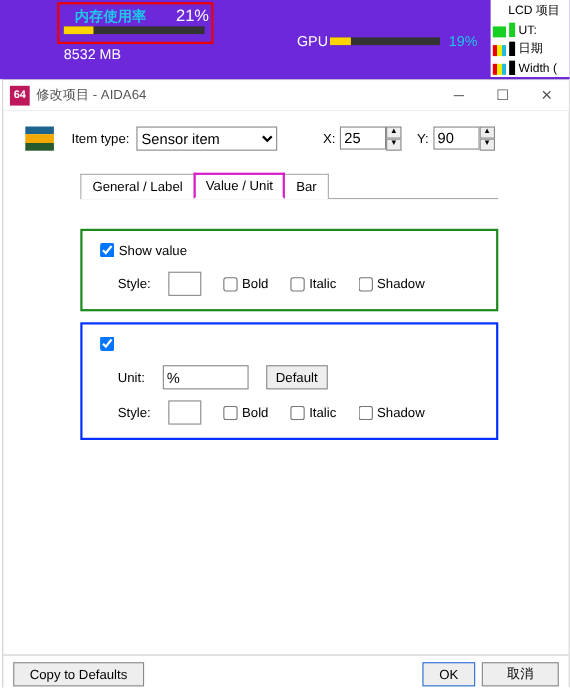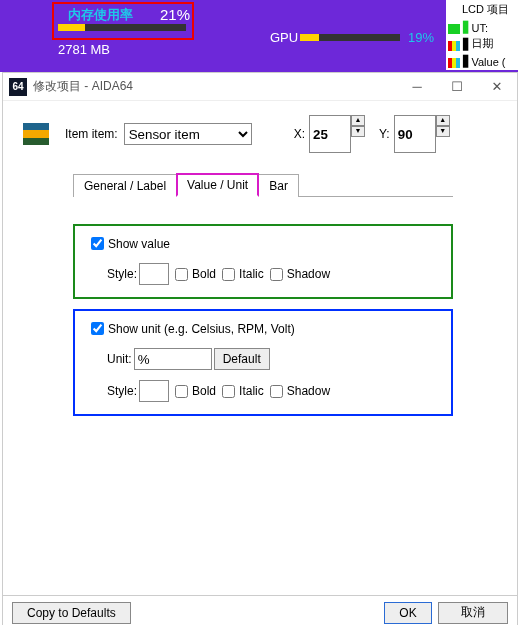--- a/index.html
+++ b/index.html
@@ -18,67 +18,67 @@
   .gpu-bar-fill { height: 100%; width: 19%; background: #ffd400; }
   .gpu-pct { position: absolute; left: 408px; top: 30px; color: #1ec8e8; font-size: 13px; }
   
   .legend { position: absolute; right: 0; top: 0; width: 72px; height: 70px; background: #fff; font-size: 11px; color: #000; overflow: hidden; }
   .legend-row { display: flex; align-items: flex-end; height: 17px; padding-left: 2px; white-space: nowrap; }
   .lg-sq { width: 12px; height: 10px; margin-right: 3px; display: inline-block; }
   
   
   .win { border: 1px solid #ccc; width: 516px; margin-left: 2px; }
   .titlebar { height: 28px; display: flex; align-items: center; background: #fff; border-bottom: 1px solid #eee; }
-  .appicon { width: 18px; height: 18px; background: #0f172a; color: #fff; font-size: 10px; display: flex; align-items: center; justify-content: center; margin: 0 6px; font-weight: bold; }
+  .appicon { width: 18px; height: 18px; background: #be185d; color: #fff; font-size: 10px; display: flex; align-items: center; justify-content: center; margin: 0 6px; font-weight: bold; }
   .title { color: #555; flex: 1; }
   .winctrl { width: 40px; height: 26px; display: flex; align-items: center; justify-content: center; color: #555; font-size: 13px; }
   
   .body { padding: 14px 12px 0 12px; height: 494px; position: relative; }
   .typerow { display: flex; align-items: center; margin-left: 8px; }
   .typeicon { width: 26px; height: 22px; display: flex; flex-direction: column; margin-right: 16px; }
   .typeicon div { flex: 1; }
   .label { margin-right: 6px; }
   select.combo { width: 128px; height: 22px; border: 1px solid #888; background: #fff; }
   .xy { display: flex; align-items: center; margin-left: 32px; }
   .xy label { margin: 0 4px 0 10px; }
   .spin { display: flex; }
-  .spin input { width: 42px; height: 38px; border: 1px solid #888; text-align: left; padding-left: 3px; font-weight: bold; }
+  .spin input { width: 42px; height: 21px; border: 1px solid #888; text-align: left; padding-left: 3px; }
   .spin-btns { display:flex; flex-direction:column; }
   .spin-btns div { width:14px; height:11px; border:1px solid #888; background:#eee; font-size:7px; line-height:7px; text-align:center; cursor:pointer; }
   
   .tabs { margin: 20px 0 0 58px; display: flex; align-items: flex-end; }
   .tab { border: 1px solid #aaa; border-bottom: none; padding: 4px 10px 4px 10px; background: #fff; margin-right: -1px; font-size: 12px; }
   .tab.active { border: 2px solid #d81bc7; border-bottom: 2px solid #fff; position: relative; z-index: 2; padding: 3px 9px; }
   .tabpanel { border-top: 1px solid #aaa; margin: -1px 0 0 58px; padding-top: 10px; width: 380px; }
   
   .groupbox { border: 2px solid; padding: 8px 12px 12px 12px; margin-bottom: 10px; }
   .green { border-color: #1a8a1a; margin-top: 17px; }
   .blue  { border-color: #0030ff; }
   .chk { display: flex; align-items: center; }
   .chk input { margin-right: 4px; }
-  .stylerow { display: flex; align-items: center; margin-top: 10px; gap: 2px; padding-left: 20px; }
+  .stylerow { display: flex; align-items: center; margin-top: 10px; gap: 16px; padding-left: 20px; }
   .colorbox { width: 30px; height: 22px; border: 1px solid #888; background: #fff; }
   .txt { width: 78px; height: 22px; border: 1px solid #888; padding-left: 3px; }
   .btn { border: 1px solid #888; background: #eee; padding: 3px 8px; }
   
   .footer { border-top: 1px solid #ccc; height: 34px; display: flex; align-items: center; padding: 0 6px; }
   .fbtn { border: 1px solid #888; background: #eee; height: 22px; padding: 0 14px; display: flex; align-items: center; margin: 0 3px; font-size: 12px; }
   .fbtn.ok { border: 1px solid #2a6bd4; }
 </style>
 </head>
 <body>
 
 <div class="lcd">
   <div class="redbox"></div>
   <div class="mem-label">内存使用率</div>
   <div class="mem-pct">21%</div>
   <div class="mem-bar">
       <div class="mem-bar-fill"></div>
     </div>
-  <div class="mem-total">2781 MB</div>
+  <div class="mem-total">8532 MB</div>
   <div class="gpu-label">GPU</div>
   <div class="gpu-bar">
       <div class="gpu-bar-fill"></div>
     </div>
   <div class="gpu-pct">19%</div>
 
   <div class="legend">
     <div class="legend-row">
         <span style="width:14px"></span>
         <span>LCD 项目</span>
@@ -89,42 +89,42 @@
         <span>UT:</span>
       </div>
     <div class="legend-row">
         <span class="lg-sq" style="background:linear-gradient(90deg,#e00 33%,#ee0 33% 66%,#2bd 66%)"></span>
         <span>▋</span>
         <span>日期</span>
       </div>
     <div class="legend-row">
         <span class="lg-sq" style="background:linear-gradient(90deg,#e00 33%,#ee0 33% 66%,#2bd 66%)"></span>
         <span>▋</span>
-        <span>Value (</span>
+        <span>Width (</span>
       </div>
   </div>
 </div>
 
 <div class="win">
   <div class="titlebar">
     <div class="appicon">64</div>
     <div class="title">修改项目 - AIDA64</div>
     <div class="winctrl">─</div>
     <div class="winctrl">☐</div>
     <div class="winctrl">✕</div>
   </div>
 
   <div class="body">
     <div class="typerow">
       <div class="typeicon">
         <div style="background:#1e648c"></div>
           <div style="background:#f4a800"></div>
           <div style="background:#275b2e"></div>
       </div>
-      <span class="label">Item item:</span>
+      <span class="label">Item type:</span>
       <select class="combo">
         <option>Sensor item</option>
       </select>
       <div class="xy">
         <label>X:</label>
         <div class="spin">
           <input value="25" style="">
           <div class="spin-btns">
               <div>▲</div>
               <div>▼</div>
@@ -168,21 +168,20 @@
           <label class="chk">
               <input type="checkbox" style="">
               <span>Shadow</span>
             </label>
         </div>
       </div>
 
       <div class="groupbox blue">
         <label class="chk">
           <input type="checkbox" checked="" style="">
-            <span>Show unit (e.g. Celsius, RPM, Volt)</span>
         </label>
         <div class="stylerow">
           <span>Unit:</span>
           <input class="txt" value="%" style="">
           <div class="btn">Default</div>
         </div>
         <div class="stylerow">
           <span>Style:</span>
           <div class="colorbox"></div>
           <label class="chk">

